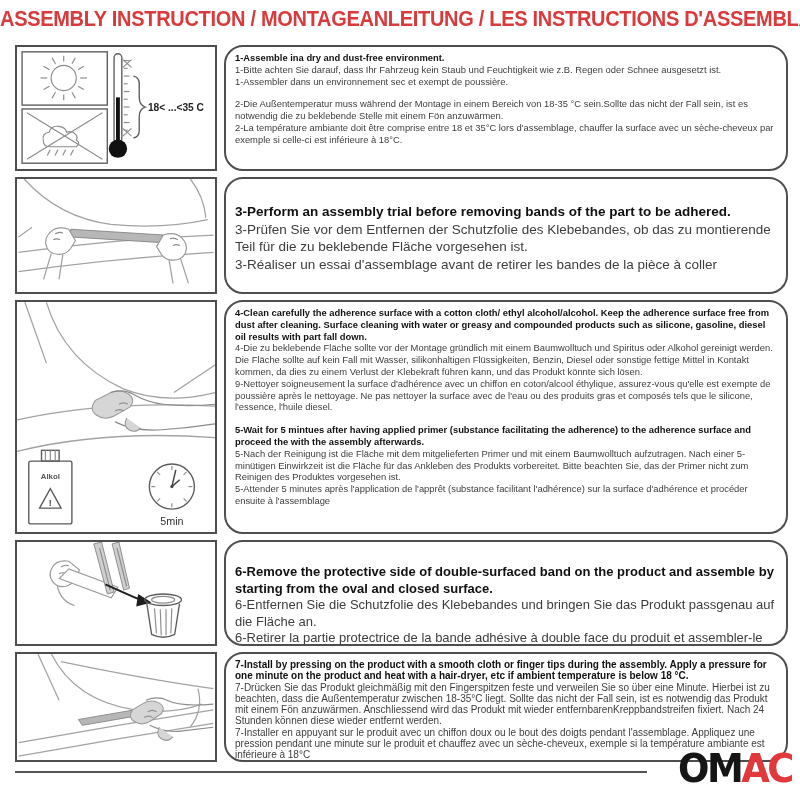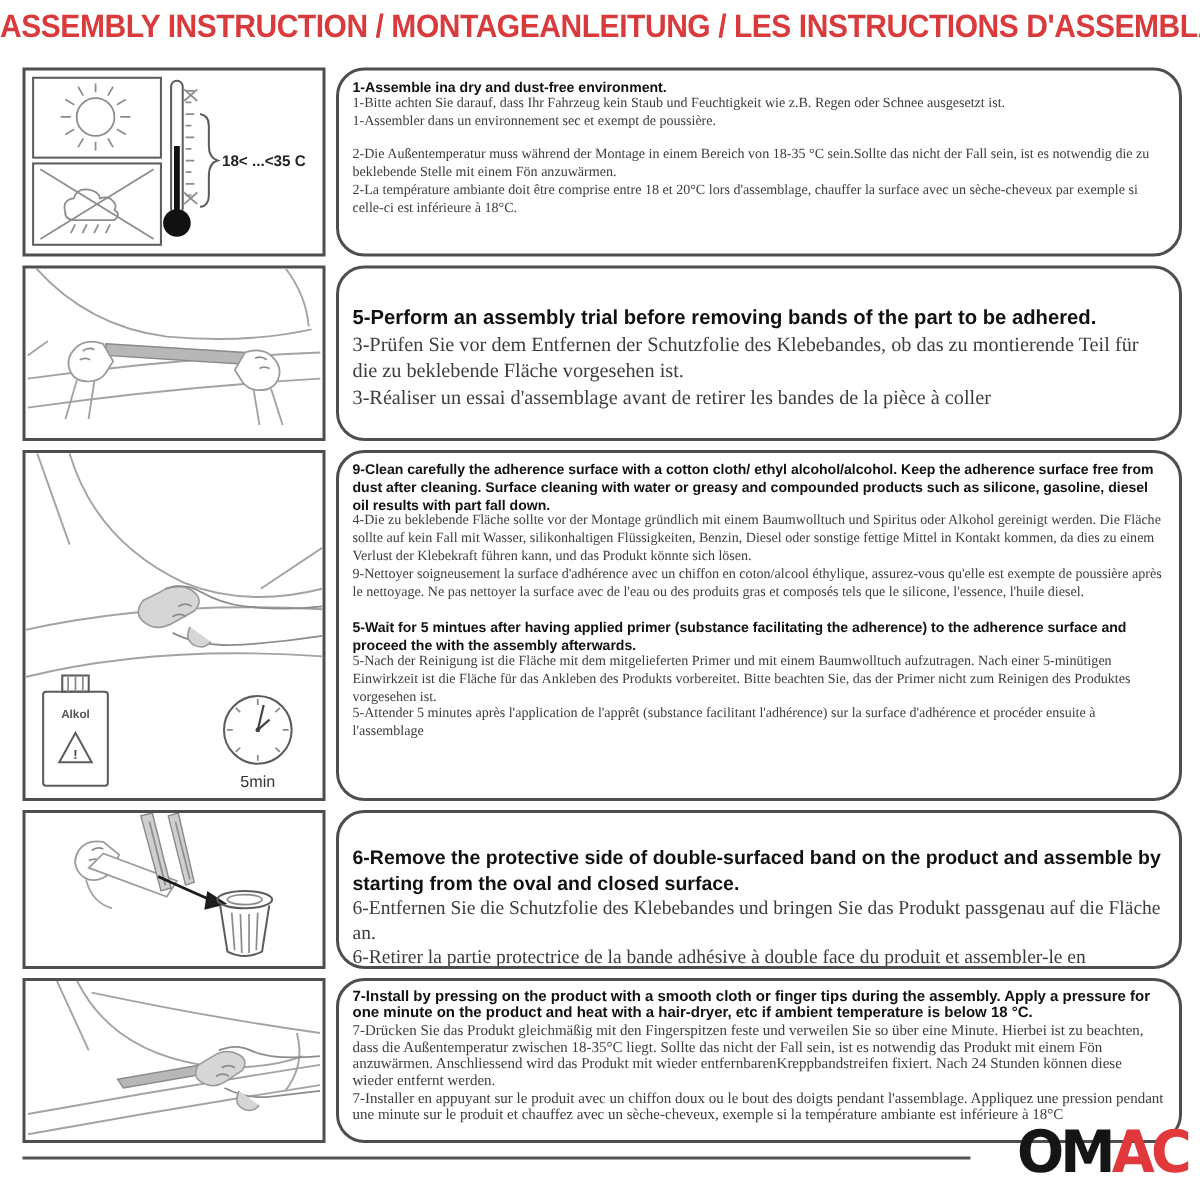--- a/index.html
+++ b/index.html
@@ -22,21 +22,21 @@
   .icon-cell{display:flex;align-items:center;justify-content:stretch;}
   .icon-cell svg{width:100%;height:100%;}
   .text-cell{padding:5px 9px 3px 9px;border-radius:19px;}
   .t-sm{font-size:9.4px;line-height:11.8px;}
   .t-xs{font-size:10px;line-height:11.3px;}
   .t-lg{font-size:13.5px;line-height:17.6px;}
   .t-md{font-size:13px;line-height:16.6px;}
   .item + .item{margin-top:11px;}
   p{margin:0;}
   .en{font-weight:bold;color:#111;}
-  .de,.fr{color:#3d3d3d;font-family:Liberation Serif, serif;}
+  .de,.fr{color:#3d3d3d;}
   .pad-top-lg{padding-top:24px;}
   .pad-top-md{padding-top:22px;}
   .footer-rule{
     position:absolute;left:15px;top:771px;width:632px;border-top:2px solid #555;
   }
   .brand{
     position:absolute;right:8px;top:747px;font-size:37px;font-weight:bold;
     letter-spacing:-2.5px;font-family:"DejaVu Sans", sans-serif;
     transform:scaleY(1.05);
   }
@@ -110,21 +110,21 @@
   </div>
 
   <div class="cell text-cell t-sm">
     <div class="item">
       <p class="en">1-Assemble ina dry and dust-free environment.</p>
       <p class="de">1-Bitte achten Sie darauf, dass Ihr Fahrzeug kein Staub und Feuchtigkeit wie z.B. Regen oder Schnee ausgesetzt ist.</p>
       <p class="fr">1-Assembler dans un environnement sec et exempt de poussière.</p>
     </div>
     <div class="item">
       <p class="de">2-Die Außentemperatur muss während der Montage in einem Bereich von 18-35 °C  sein.Sollte das nicht der Fall sein, ist es notwendig die zu beklebende Stelle mit einem Fön anzuwärmen.</p>
-      <p class="fr">2-La température ambiante doit être comprise entre 18 et 20°C lors d'assemblage, chauffer la surface avec un sèche-cheveux par exemple si celle-ci est inférieure à 18°C.</p>
+      <p class="fr">2-La température ambiante doit être comprise entre 18 et 35°C lors d'assemblage, chauffer la surface avec un sèche-cheveux par exemple si celle-ci est inférieure à 18°C.</p>
     </div>
   </div>
 
   <div class="cell icon-cell">
     <svg viewBox="0 0 202 117">
       <g>
         <path d="M6 0 Q42 40 96 47 Q150 52 196 42" class="ln"></path>
         <path d="M178 0 Q192 18 194 40" class="ln"></path>
         <path d="M0 76 Q100 62 202 58" class="ln"></path>
         <path d="M0 96 Q100 82 202 76" class="ln"></path>
@@ -139,21 +139,21 @@
       <g>
         <path d="M150 58 q12 -4 19 3 q7 7 4 15 q-3 8 -13 8 q-8 0 -12 -6 l-5 -8 z" class="hand"></path>
         <path d="M165 63 q-4 -3 -8 -1 M167 69 q-4 -2 -7 0" class="ln2"></path>
         <path d="M168 83 L176 108 M156 84 L160 108" class="ln"></path>
       </g>
     </svg>
   </div>
 
   <div class="cell text-cell t-lg pad-top-lg">
     <div class="item">
-      <p class="en">5-Perform an assembly trial before removing bands of the part to be adhered.</p>
+      <p class="en">3-Perform an assembly trial before removing bands of the part to be adhered.</p>
       <p class="de">3-Prüfen Sie vor dem Entfernen der Schutzfolie des Klebebandes, ob das zu montierende Teil für die zu beklebende Fläche vorgesehen ist.</p>
       <p class="fr">3-Réaliser un essai d'assemblage avant de retirer les bandes de la pièce à coller</p>
     </div>
   </div>
 
   <div class="cell icon-cell">
     <svg viewBox="0 0 202 234">
       <g>
         <path d="M30 0 Q48 60 108 88 Q150 105 202 92" class="ln"></path>
         <path d="M8 0 L30 62" class="ln"></path>
@@ -191,21 +191,21 @@
         <line x1="158" y1="188" x2="162" y2="171" stroke="#444" stroke-width="1.5"></line>
         <line x1="158" y1="188" x2="166" y2="181" stroke="#444" stroke-width="1.5"></line>
         <circle cx="158" cy="188" r="1.6" fill="#444"></circle>
         <text x="158" y="227" font-size="11" fill="#333" text-anchor="middle">5min</text>
       </g>
     </svg>
   </div>
 
   <div class="cell text-cell t-sm">
     <div class="item">
-      <p class="en">9-Clean carefully the adherence surface with a cotton cloth/ ethyl alcohol/alcohol. Keep the adherence surface free from dust after cleaning. Surface cleaning with water or greasy and compounded products such as silicone, gasoline, diesel oil results with part fall down.</p>
+      <p class="en">4-Clean carefully the adherence surface with a cotton cloth/ ethyl alcohol/alcohol. Keep the adherence surface free from dust after cleaning. Surface cleaning with water or greasy and compounded products such as silicone, gasoline, diesel oil results with part fall down.</p>
       <p class="de">4-Die zu beklebende Fläche sollte vor der Montage gründlich mit einem Baumwolltuch und Spiritus oder Alkohol gereinigt werden. Die Fläche sollte auf kein Fall mit Wasser, silikonhaltigen Flüssigkeiten, Benzin, Diesel oder sonstige fettige Mittel in Kontakt kommen, da dies zu einem Verlust der Klebekraft führen kann, und das Produkt könnte sich lösen.</p>
       <p class="fr">9-Nettoyer soigneusement la surface d'adhérence avec un chiffon en coton/alcool éthylique, assurez-vous qu'elle est exempte de poussière après le nettoyage. Ne pas nettoyer la surface avec de l'eau ou des produits gras et composés tels que le silicone, l'essence, l'huile diesel.</p>
     </div>
     <div class="item">
       <p class="en">5-Wait for 5 mintues after having applied primer (substance facilitating the adherence) to the adherence surface and proceed the with the assembly afterwards.</p>
       <p class="de">5-Nach der Reinigung ist die Fläche mit dem mitgelieferten Primer und mit einem Baumwolltuch aufzutragen. Nach einer 5-minütigen Einwirkzeit ist die Fläche für das Ankleben des Produkts vorbereitet. Bitte beachten Sie, das der Primer nicht zum Reinigen des Produktes vorgesehen ist.</p>
       <p class="fr">5-Attender 5 minutes après l'application de l'apprêt (substance facilitant l'adhérence) sur la surface d'adhérence et procéder ensuite à l'assemblage</p>
     </div>
   </div>
 

